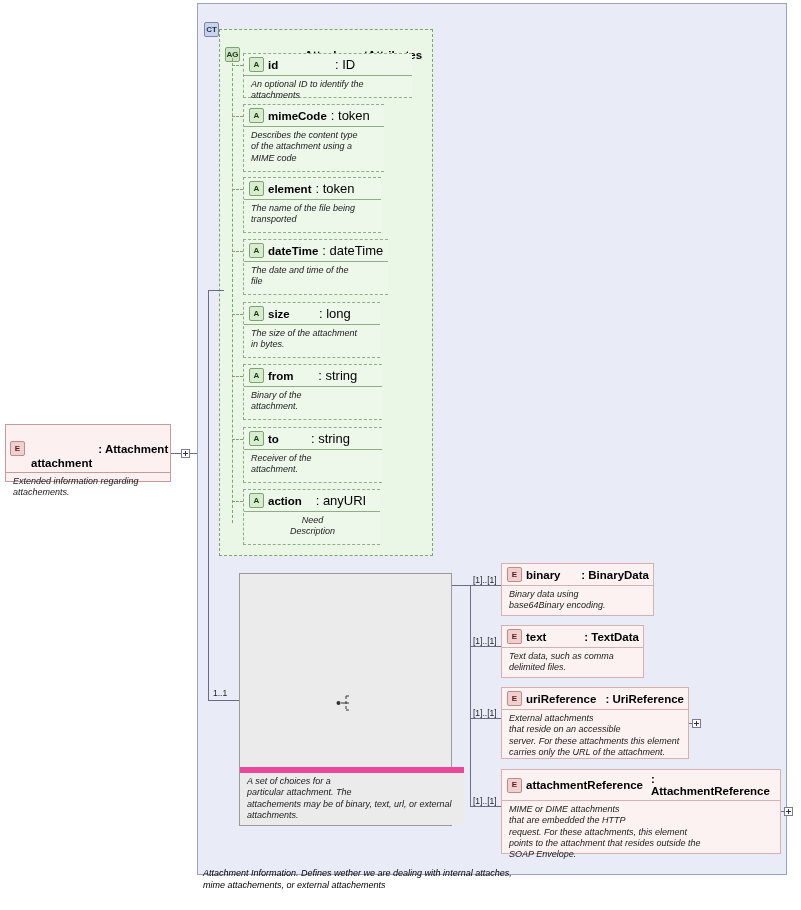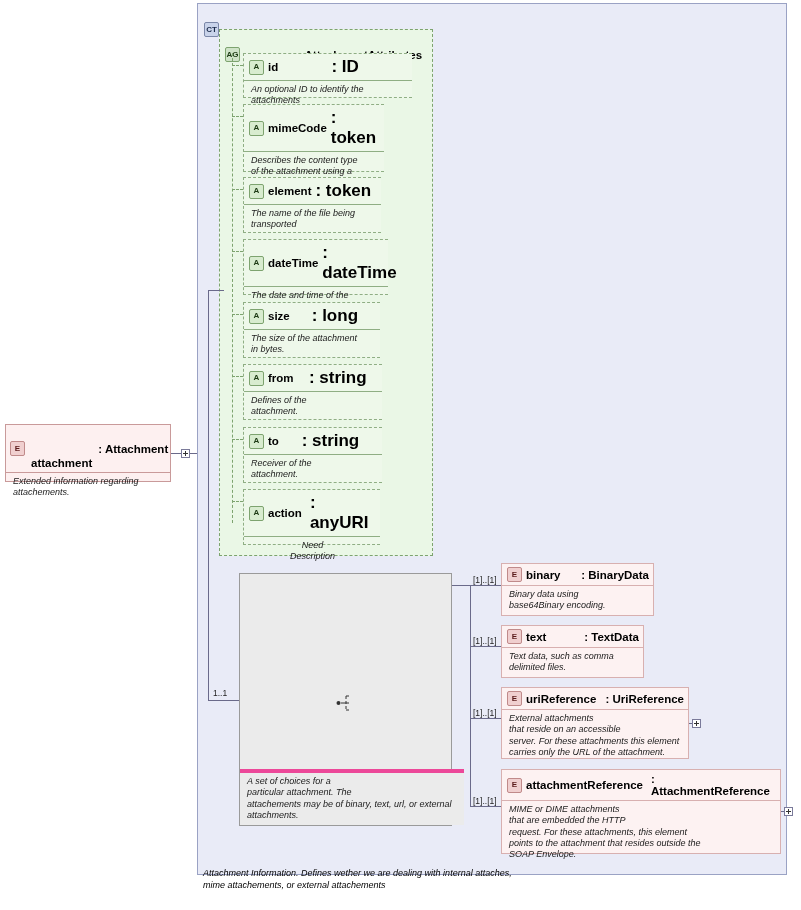--- a/index.html
+++ b/index.html
@@ -94,21 +94,21 @@
   .attr {
     background: #eef8ea;
     border: 1px dashed #8fae84;
     border-right: none;
   }
   .attr .box-head {
     border-bottom: 1px solid #8fae84;
     padding: 3px 4px 3px 5px;
   }
   .attr .nm { font-weight: bold; font-size: 11.5px; }
-  .attr .tp { font-weight: bold; font-size: 17px; }
+  .attr .tp { font-weight: normal; font-size: 13px; }
   .attr .row {
     display: flex;
     align-items: center;
     gap: 4px;
     width: 100%;
   }
   .attr .spacer { flex: 1 1 auto; }
 
   
   .elem {
@@ -147,21 +147,21 @@
     width: 213px;
     height: 253px;
     background: #ebebeb;
     border: 1px solid #9a9a9a;
   }
   #choice-box .choice-desc {
     position: absolute;
     left: 0;
     bottom: 0;
     width: 100%;
-    border-top: 4px solid #ec4899;
+    border-top: 6px solid #ec4899;
     background: #ebebeb;
   }
   .choice-icon {
     position: absolute;
     left: 96px;
     top: 118px;
     width: 24px;
     height: 22px;
   }
 
@@ -322,21 +322,21 @@
 <div class="node attr" id="attr-from" style="left:243px; top:364px; width:139px; height:56px;">
   <div class="box-head">
     <span class="row">
       <span class="badge badge-a">A</span>
       <span class="nm">from</span>
       <span class="spacer"></span>
       <span class="tp">: string</span>
       <span class="spacer"></span>
     </span>
   </div>
-  <div class="desc" style="white-space: pre-line;">Defines of the
+  <div class="desc" style="white-space: pre-line;">Binary of the
 attachment.</div>
 </div>
 
 <div class="dashh" style="left:232px; top:439px; width:11px;"></div>
 <div class="node attr" id="attr-to" style="left:243px; top:427px; width:139px; height:56px;">
   <div class="box-head">
     <span class="row">
       <span class="badge badge-a">A</span>
       <span class="nm">to</span>
       <span class="spacer"></span>

